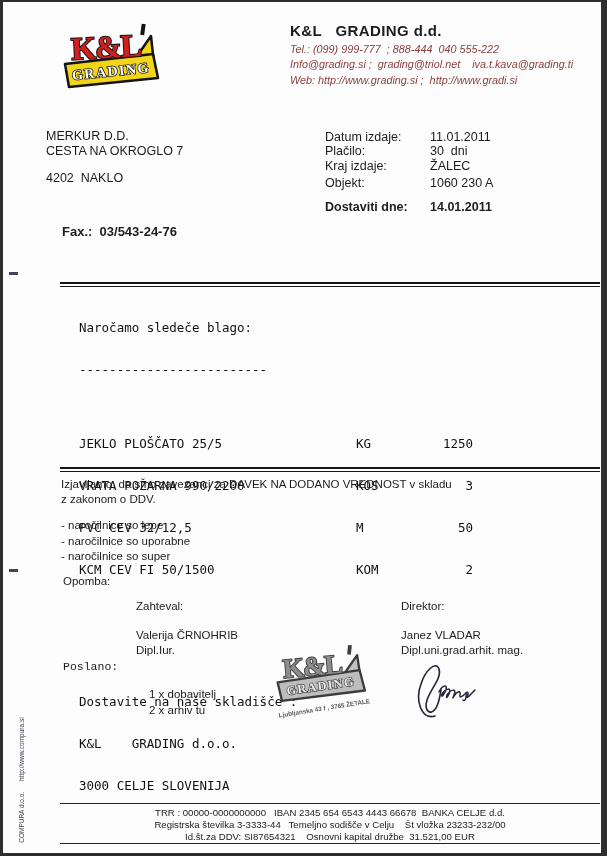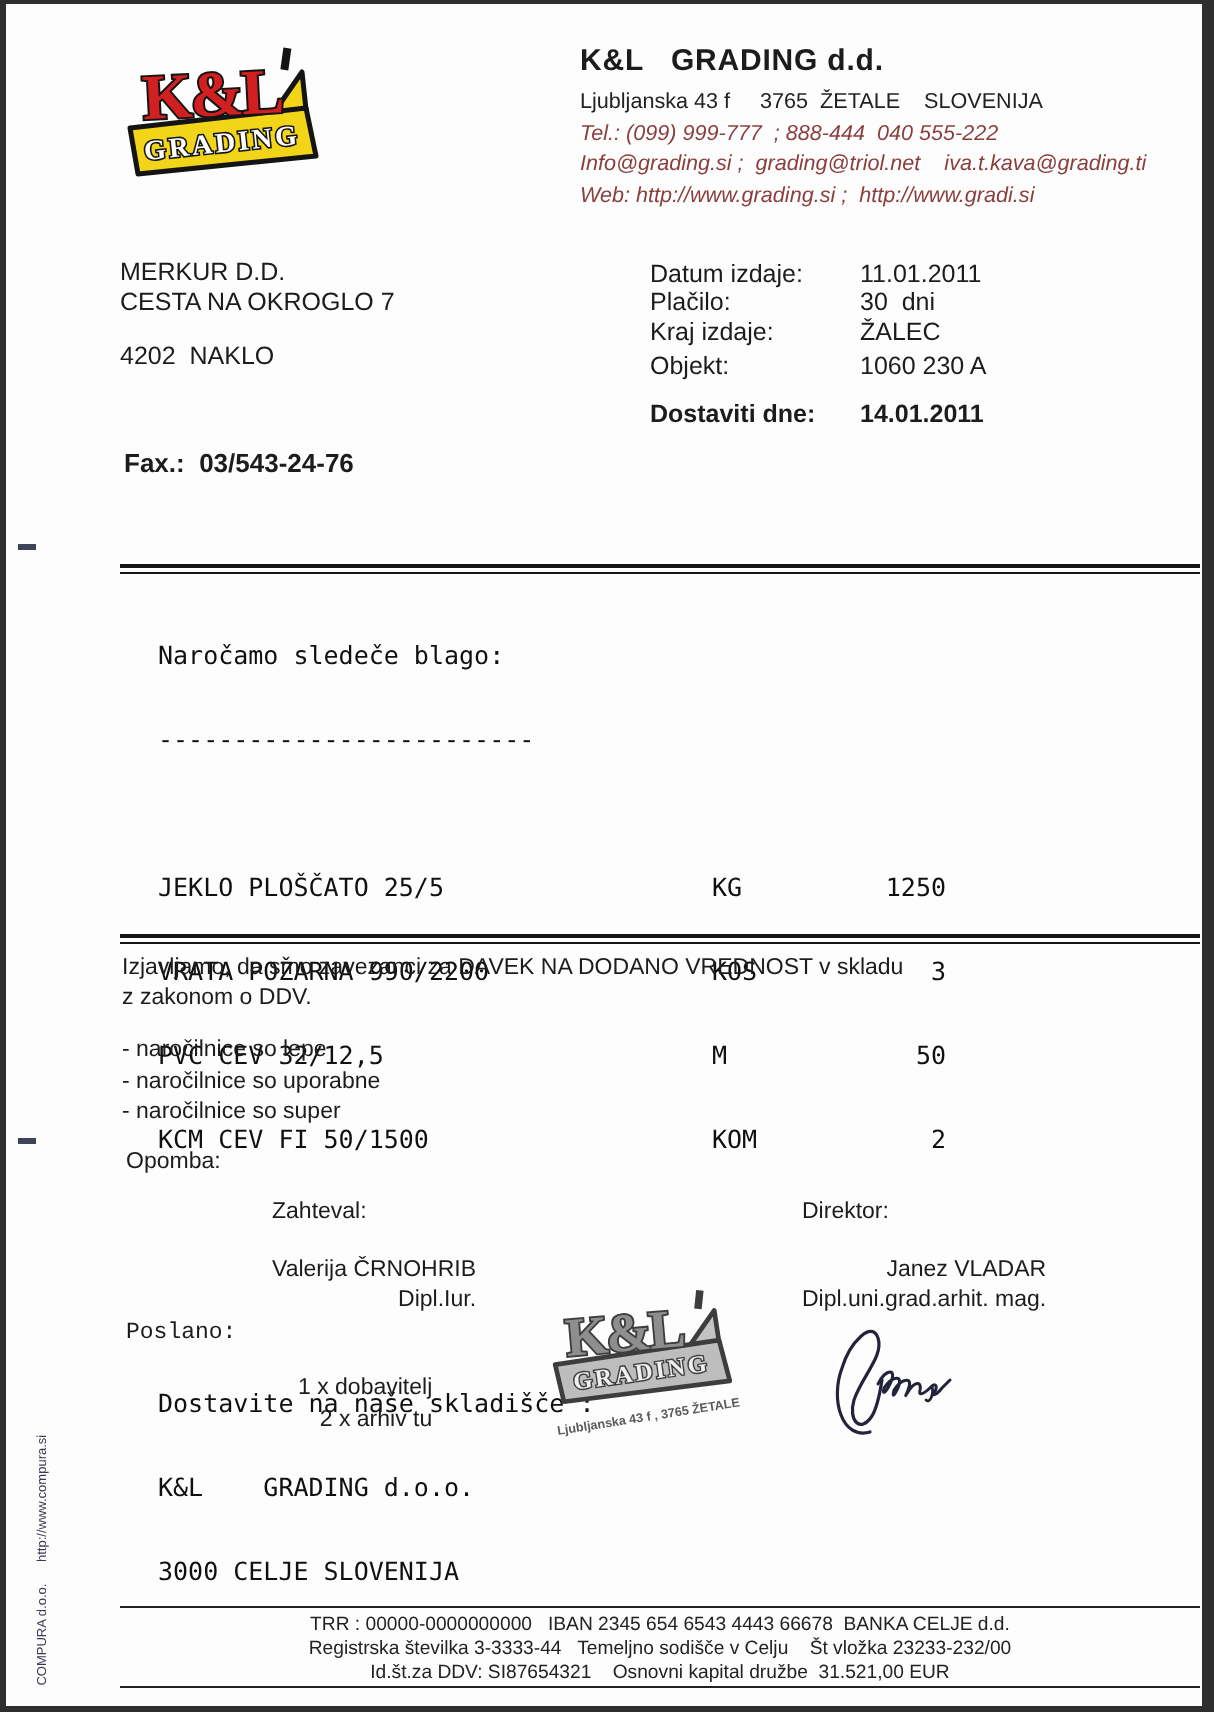--- a/index.html
+++ b/index.html
@@ -35,21 +35,21 @@
   .mono-row{display:flex;gap:27px;}
   .mono-row .col-name{width:250px;}
   .mono-row .col-unit{width:50px;}
   .mono-row .col-qty{width:40px;text-align:right;}
   .items{margin-top:4px;}
   .delivery{margin-top:34px;}
   
   .smalltext{font-size:11.5px;line-height:15px;}
   .notes{line-height:15.5px;}
   
-  .sigblock{font-size:11.5px;line-height:14.5px;text-align:right;}
+  .sigblock{font-size:11.5px;line-height:14.5px;}
   .stamp{transform:rotate(-2deg);}
   .stamp-addr{font-size:6.3px;font-weight:bold;color:#5a5a5a;transform:rotate(-7deg);white-space:pre;margin-top:-2px;margin-left:2px;}
   
   .f-line{width:540px;border-top:1.5px solid #222;}
   .footer-text{width:540px;text-align:center;font-size:9.6px;line-height:12px;color:#222;}
   
   .side-text{
     left:8px;top:848px;width:200px;
     transform:rotate(-90deg);transform-origin:0 0;
     font-size:6.5px;color:#3a3a52;white-space:pre;
@@ -66,27 +66,26 @@
       <polygon points="70,42 88,16 91,44" fill="#f2d418" stroke="#141414" stroke-width="2.5" stroke-linejoin="round"></polygon>
       <rect x="78" y="4" width="4" height="11" fill="#141414" transform="rotate(8 80 9)"></rect>
       <polygon points="2,44 90,34 95,58 6,67" fill="#f2d418" stroke="#141414" stroke-width="2.5" stroke-linejoin="round"></polygon>
       <text x="8" y="38" font-family="Liberation Serif, serif" font-size="32" font-weight="bold" fill="#d21f1f" stroke="#141414" stroke-width="2" paint-order="stroke" letter-spacing="-1" transform="rotate(-3 40 25)">K&amp;L</text>
       <text x="48" y="56" text-anchor="middle" font-family="Liberation Serif, serif" font-size="14" font-weight="bold" fill="#ffffff" stroke="#141414" stroke-width="1.6" paint-order="stroke" letter-spacing="1.5" transform="rotate(-6 48 52)">GRADING</text>
     </svg>
   </div>
 
   <div class="abs" style="left:287px;top:20px;">
     <div class="hdr-company pre">K&amp;L   GRADING d.d.</div>
-    <div class="hdr-line hdr-addr pre">Ljubljanska 43 f     3765  ŽETALE    SLOVENIJA</div>
     <div class="hdr-line hdr-red pre">Tel.: (099) 999-777  ; 888-444  040 555-222</div>
     <div class="hdr-line hdr-red pre">Info@grading.si ;  grading@triol.net    iva.t.kava@grading.ti</div>
     <div class="hdr-line hdr-red pre">Web: http://www.grading.si ;  http://www.gradi.si</div>
   </div>
 
-  <div class="abs recipient" style="left:57px;top:127px;">
+  <div class="abs recipient" style="left:43px;top:127px;">
     <div class="pre">MERKUR D.D.</div>
     <div class="pre">CESTA NA OKROGLO 7</div>
     <div class="gap pre">4202  NAKLO</div>
   </div>
 
   <div class="abs meta" style="left:322px;top:128px;">
     <div class="meta-row">
       <span class="lbl pre">Datum izdaje:</span>
       <span class="pre">11.01.2011</span>
     </div>

